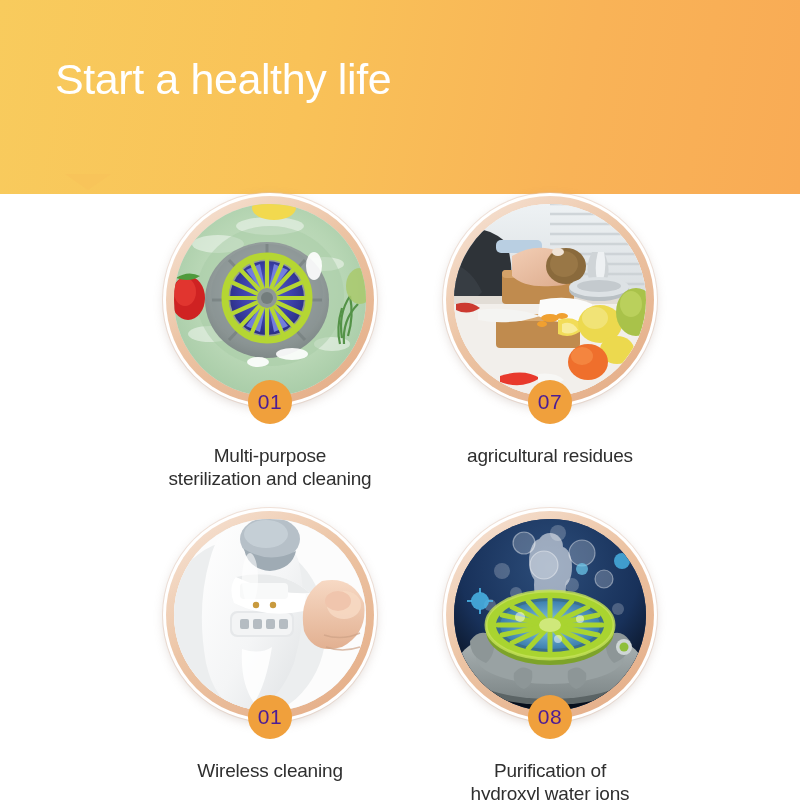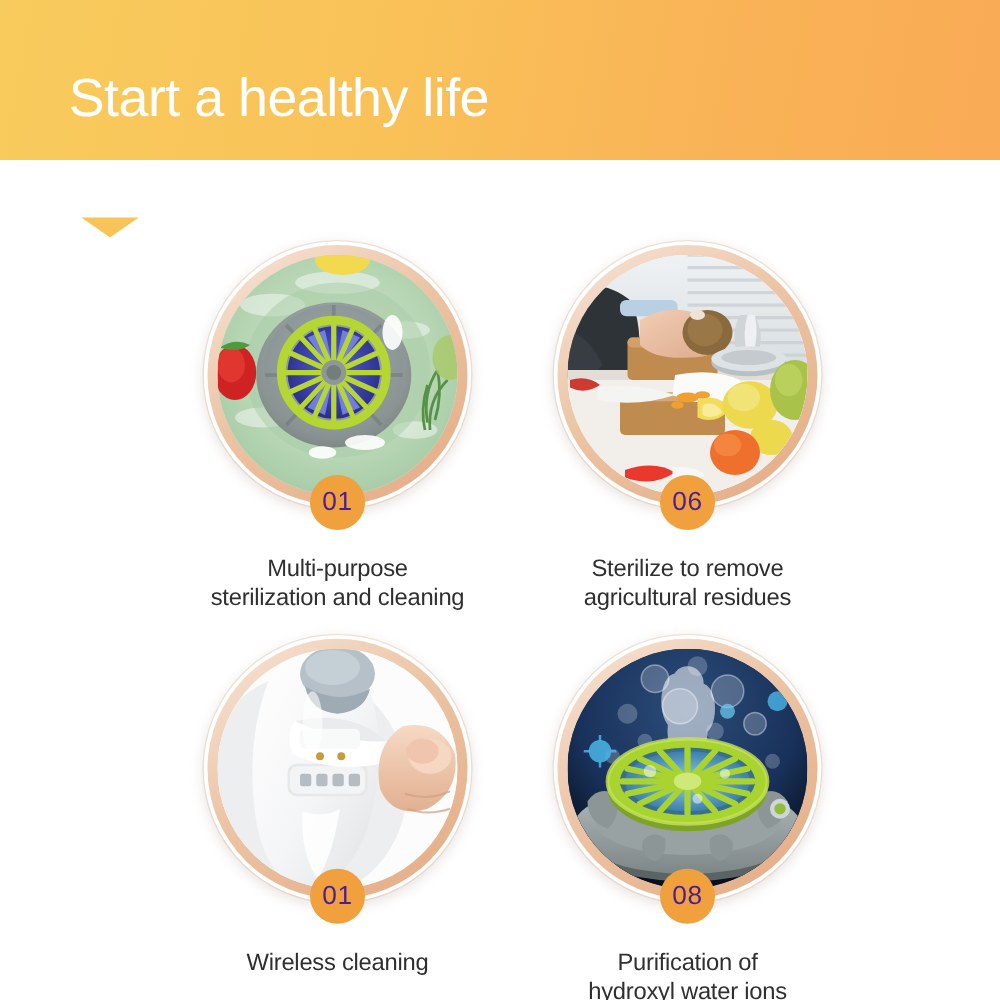--- a/index.html
+++ b/index.html
@@ -14,21 +14,21 @@
   #page {
     position:relative;
     width:800px; height:800px;
     background:#ffffff;
   }
 
   
   .banner {
     position:absolute;
     left:0; top:0;
-    width:800px; height:128px;
+    width:800px; height:194px;
     background:linear-gradient(100deg,#f8cb5d 0%,#f9c258 38%,#f9b357 72%,#f9ab55 100%);
   }
 
   .banner-title {
     position:absolute;
     left:55px; top:55px;
     font-size:43px;
     font-weight:400;
     color:#ffffff;
     letter-spacing:-0.4px;
@@ -325,24 +325,23 @@
 
             <ellipse cx="163" cy="146" rx="17" ry="14" fill="#ecd94e"></ellipse>
 
             <ellipse cx="134" cy="158" rx="20" ry="18" fill="#ef6f2c"></ellipse>
             <ellipse cx="128" cy="152" rx="11" ry="9" fill="#f58b45" opacity="0.8"></ellipse>
 
             <path d="M46 172 q24 -8 40 2 q-18 12 -40 4z" fill="#e8392c"></path>
             <path d="M84 170 q18 -2 26 6 q-14 8 -26 2z" fill="#f7f7f5"></path>
           </svg>
         </div>
-        <div class="badge">06</div>
+        <div class="badge">07</div>
       </div>
       <div class="caption">
-        <span class="ln">Sterilize to remove</span>
         <span class="ln">agricultural residues</span>
       </div>
     </div>
 
     <div class="cell c3">
       <div class="circle-wrap">
         <div class="circle-halo"></div>
         <div class="circle-ring"></div>
         <div class="circle-photo">
           <svg class="photo-svg" viewBox="0 0 192 192" xmlns="http://www.w3.org/2000/svg">

